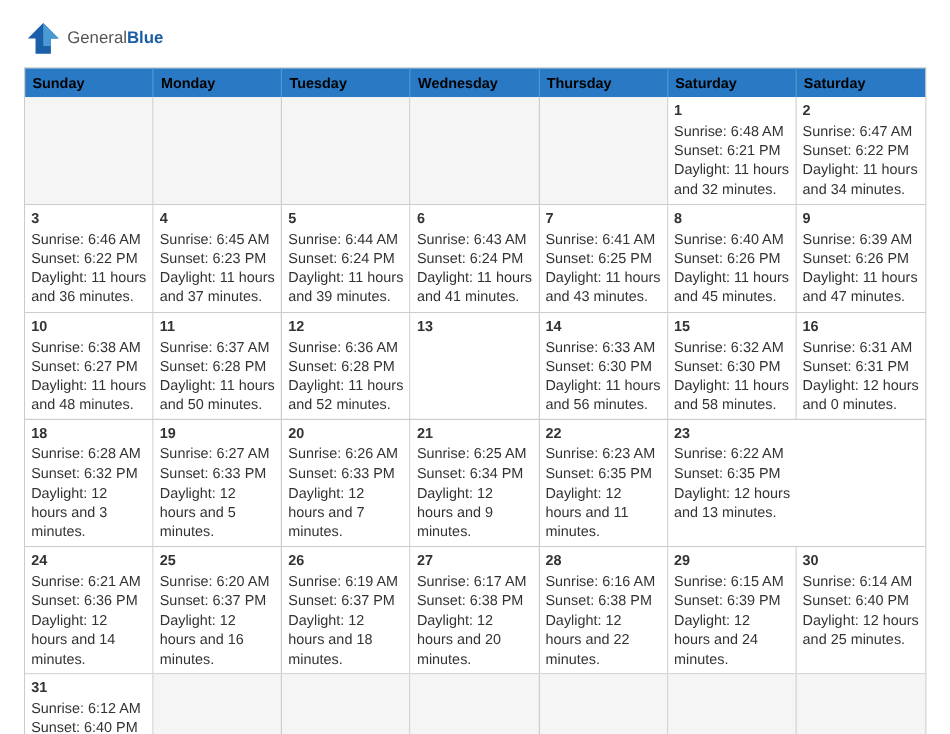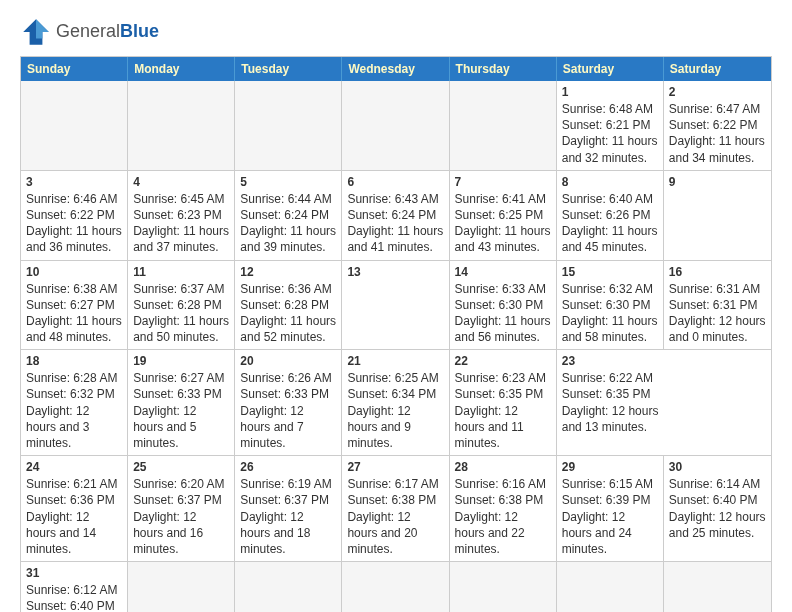--- a/index.html
+++ b/index.html
@@ -22,21 +22,21 @@
       justify-content: space-between;
       align-items: flex-start;
       margin-bottom: 8px;
     }
     .logo {
       display: flex;
       align-items: center;
       gap: 4px;
     }
     .logo-text {
-      font-size: 18px;
+      font-size: 14px;
       color: #555;
       font-weight: normal;
       line-height: 1.1;
       text-align: right;
     }
     .logo-text span {
       color: #1a5fa8;
       font-weight: bold;
     }
     .logo-icon {
@@ -60,21 +60,21 @@
       display: flex;
       flex-direction: column;
       border: 1px solid #ccc;
     }
     .cal-header {
       display: grid;
       grid-template-columns: repeat(7, 1fr);
       background: #2979c5;
     }
     .cal-header-cell {
-      color: #fef9c3;
+      color: #000000;
       font-size: 12px;
       font-weight: bold;
       padding: 5px 6px;
       border-right: 1px solid #4a9ad4;
       text-align: left;
     }
     .cal-header-cell:last-child { border-right: none; }
     .cal-body {
       flex: 1;
       display: flex;
@@ -198,20 +198,24 @@
           </div>
           <div class="cal-cell">
             <span class="day-num">8</span>
             <div class="day-info">Sunrise: 6:40 AM
 Sunset: 6:26 PM
 Daylight: 11 hours
 and 45 minutes.</div>
           </div>
           <div class="cal-cell">
             <span class="day-num">9</span>
+            <div class="day-info">Sunrise: 6:39 AM
+Sunset: 6:26 PM
+Daylight: 11 hours
+and 47 minutes.</div>
           </div>
         </div>
         <div class="cal-row">
           <div class="cal-cell">
             <span class="day-num">10</span>
             <div class="day-info">Sunrise: 6:38 AM
 Sunset: 6:27 PM
 Daylight: 11 hours
 and 48 minutes.</div>
           </div>

